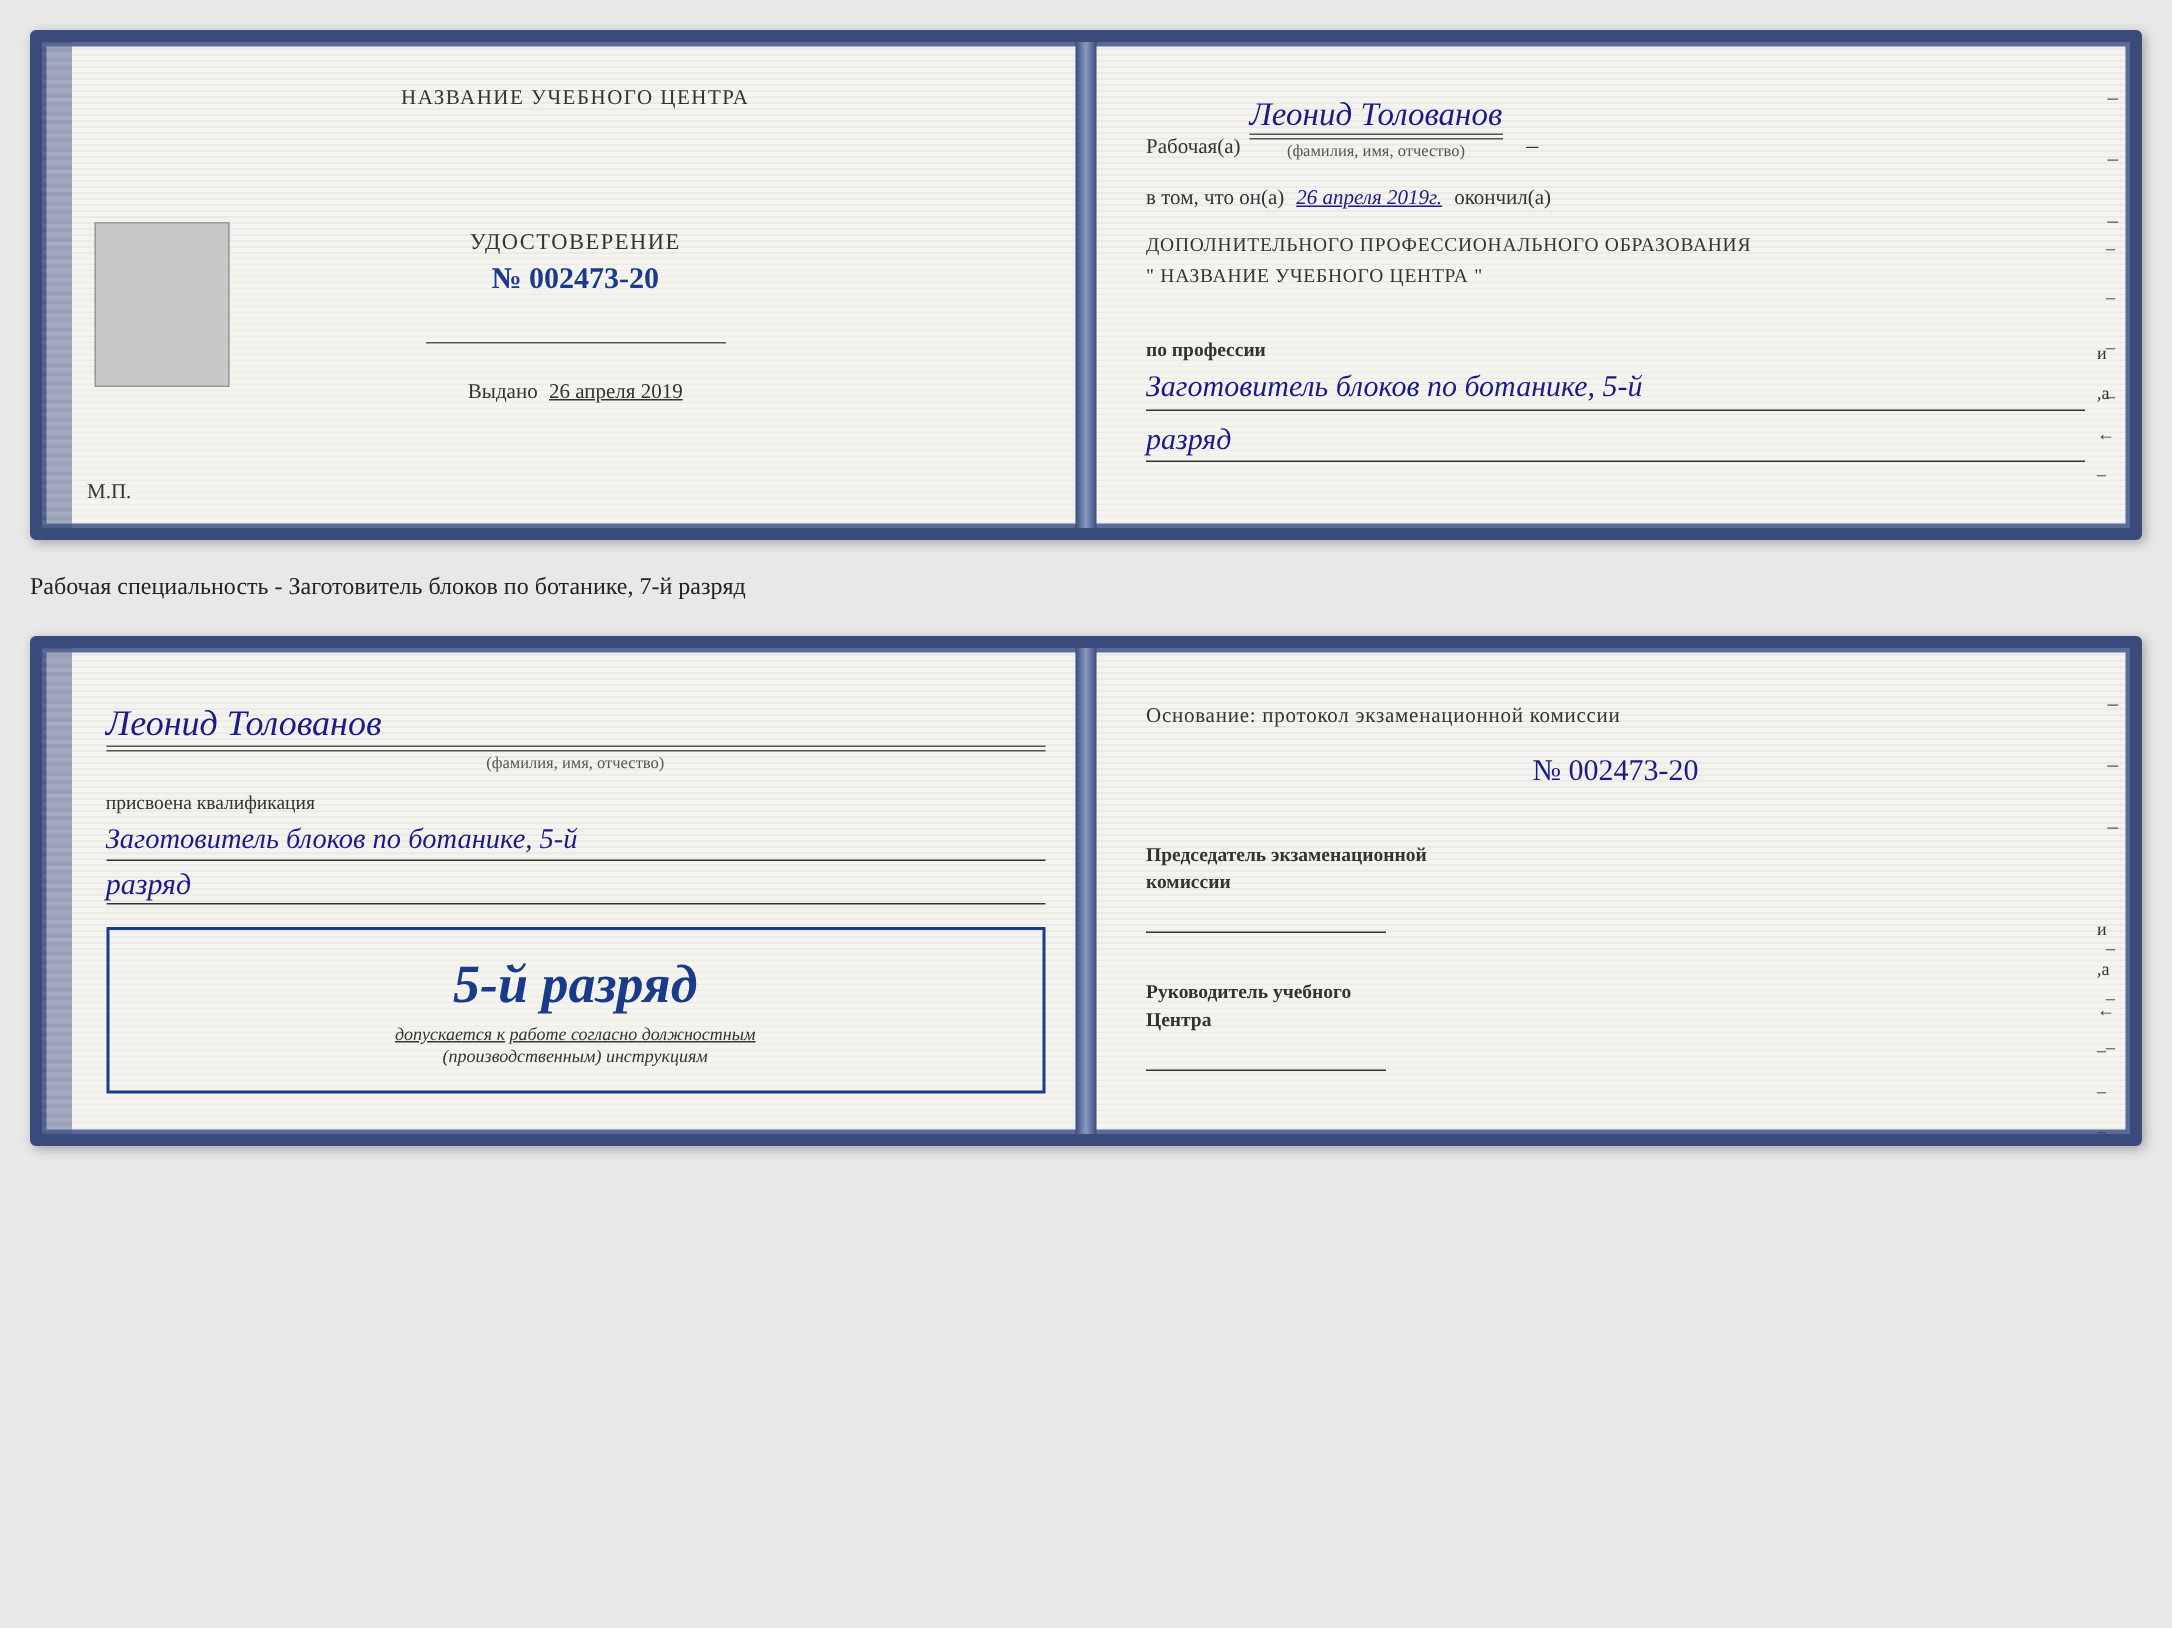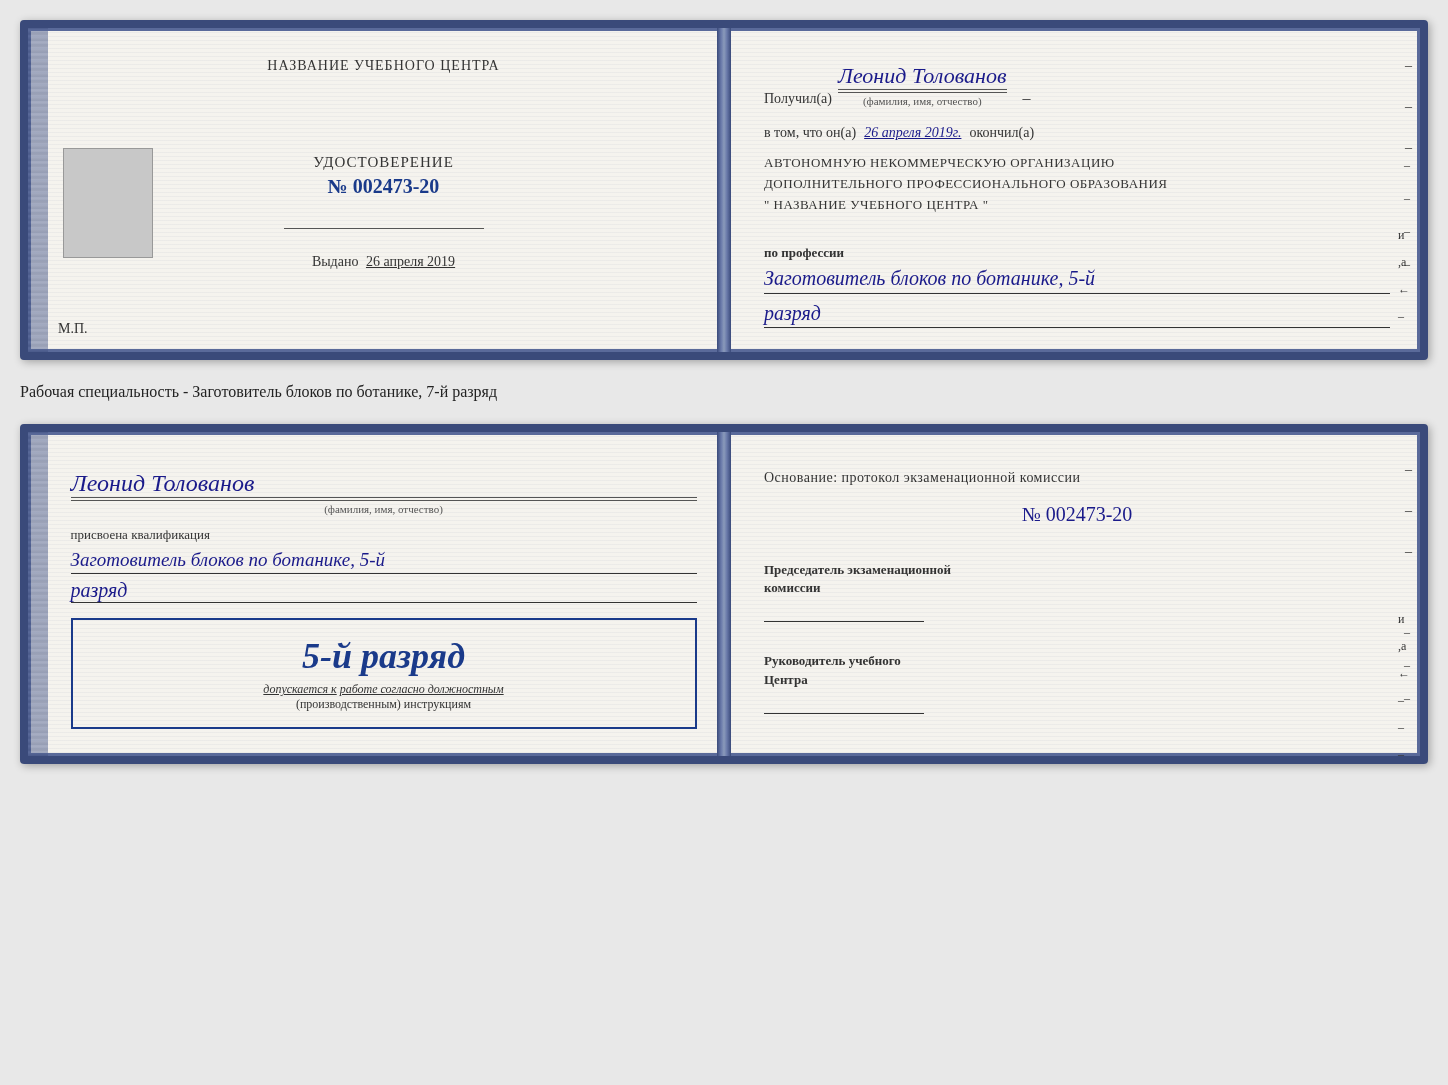--- a/index.html
+++ b/index.html
@@ -361,38 +361,37 @@
 
     <div class="doc-right" style="padding-left: 50px;">
 
       <div class="top-right-dashes">
         <span>–</span>
         <span>–</span>
         <span>–</span>
       </div>
 
       <div style="display: flex; align-items: flex-end; gap: 6px; margin-top: 10px; flex-wrap: wrap;">
-        <span style="font-size: 14px; color: #333;">Получил(а)</span>
+        <span style="font-size: 14px; color: #333;">Рабочая(а)</span>
         <div class="name-with-underline">
           <span class="recipient-name">Леонид Толованов</span>
           <div style="border-top: 1px solid #555; width: 100%; padding-top: 2px;">
             <div class="field-label-small">(фамилия, имя, отчество)</div>
           </div>
         </div>
         <span class="dash-separator">–</span>
       </div>
 
       <div style="margin-top: 18px; font-size: 14px; color: #333; display: flex; align-items: center; gap: 8px; flex-wrap: wrap;">
         <span>в том, что он(а)</span>
         <span class="italic-date">26 апреля 2019г.</span>
         <span>окончил(а)</span>
       </div>
 
       <div class="body-text-uppercase" style="text-align: left;">
-        <div>АВТОНОМНУЮ НЕКОММЕРЧЕСКУЮ ОРГАНИЗАЦИЮ</div>
         <div>ДОПОЛНИТЕЛЬНОГО ПРОФЕССИОНАЛЬНОГО ОБРАЗОВАНИЯ</div>
         <div>"   НАЗВАНИЕ УЧЕБНОГО ЦЕНТРА   "</div>
       </div>
 
       <div style="position: absolute; right: 10px; top: 200px; display: flex; flex-direction: column; gap: 12px; font-size: 12px; color: #333;">
         <span>и</span>
         <span>,а</span>
         <span>←</span>
         <span>–</span>
       </div>
@@ -430,21 +429,21 @@
         <div class="qualification-text">присвоена квалификация</div>
         <div class="qualification-value">Заготовитель блоков по ботанике, 5-й</div>
         <div style="font-size: 20px; color: #1a1a8a; font-style: italic; font-family: 'Segoe Script', 'Comic Sans MS', cursive; border-bottom: 1px solid #333; margin-top: 5px;">разряд</div>
 
         <div class="stamp-box">
           <div class="stamp-grade">5-й разряд</div>
           <div class="stamp-sub">
             <span>допускается к</span>
             <span style="text-decoration: underline;">работе согласно должностным</span>
           </div>
-          <div style="font-size: 12px; color: #333; ">(производственным) инструкциям</div>
+          <div style="font-size: 12px; color: #333; font-style: italic;">(производственным) инструкциям</div>
         </div>
       </div>
     </div>
 
     <div class="doc-right" style="padding-left: 50px;">
 
       <div class="top-right-dashes">
         <span>–</span>
         <span>–</span>
         <span>–</span>

